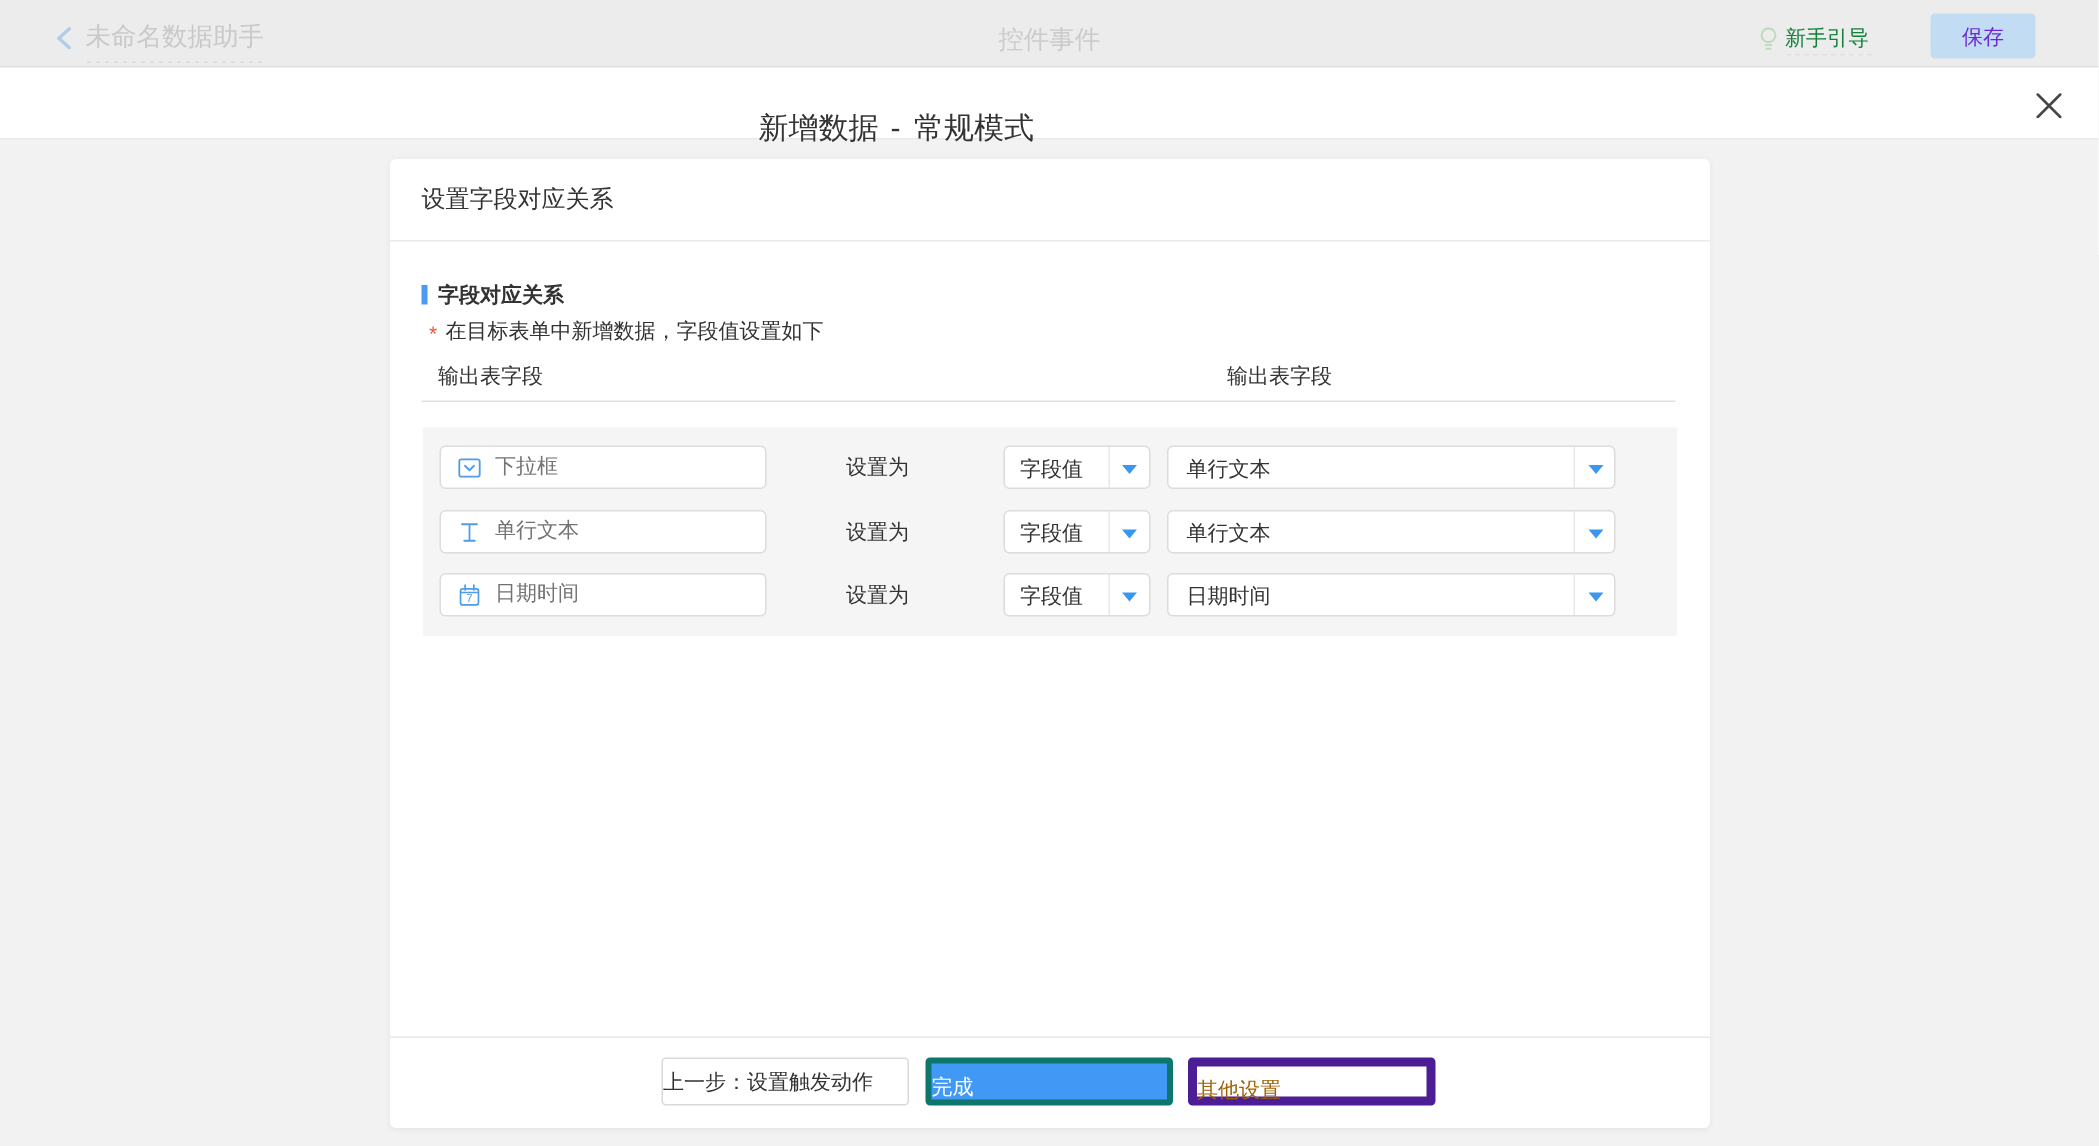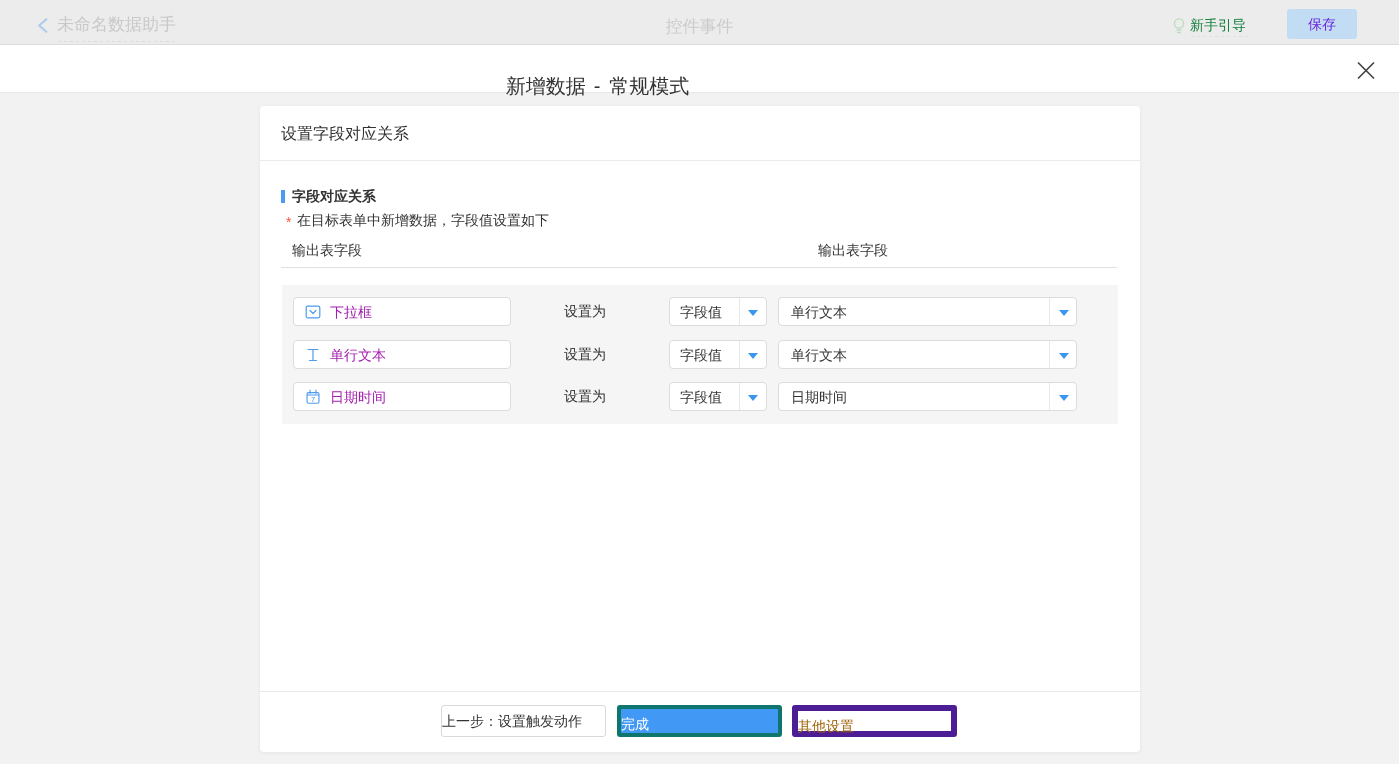--- a/index.html
+++ b/index.html
@@ -29,21 +29,21 @@
   #desc { position:absolute; left:37px; top:106px; font-size:14px; color:#333; line-height:17px; }
   #col1 { position:absolute; left:32px; top:136px; font-size:14px; color:#333; line-height:17px; }
   #col2 { position:absolute; left:558px; top:136px; font-size:14px; color:#333; line-height:17px;text-align:right; }
   #colline { position:absolute; left:21px; top:161px; width:836px; border-top:1px solid #e0e0e0; }
 
   #panel { position:absolute; left:22px; top:179px; width:836px; height:139px; background:#f5f5f5; }
 
   .row { position:absolute; left:0; width:880px; height:29px; }
   .inputbox { position:absolute; left:33px; top:0; width:218px; height:29px; background:#fff; border:1px solid #dcdcdc; border-radius:4px; }
   .inputbox .ic { position:absolute; left:11px; top:6px; width:16px; height:16px; }
-  .inputbox .txt { position:absolute; left:36px; top:6px; font-size:14px; color:#a21caf; line-height:17px; }
+  .inputbox .txt { position:absolute; left:36px; top:6px; font-size:14px; color:#737373; line-height:17px;font-family:Liberation Mono, monospace; }
   .setas { position:absolute; left:304px; top:6px; font-size:14px; color:#333; line-height:17px; }
   .sel-s { position:absolute; left:409px; top:0; width:98px; height:29px; background:#fff; border:1px solid #dcdcdc; border-radius:4px; }
   .sel-s .t { position:absolute; left:10px; top:6px; font-size:14px; color:#333; line-height:17px; }
   .sel-s .dv { position:absolute; left:69px; top:0; height:27px; border-left:1px solid #e8e8e8; }
   .sel-s .tri { position:absolute; left:78px; top:12px; width:0; height:0; border-left:5px solid transparent; border-right:5px solid transparent; border-top:6px solid #3a97ef; }
   .sel-w { position:absolute; left:518px; top:0; width:299px; height:29px; background:#fff; border:1px solid #dcdcdc; border-radius:4px; }
   .sel-w .t { position:absolute; left:12px; top:6px; font-size:14px; color:#333; line-height:17px; }
   .sel-w .dv { position:absolute; left:270px; top:0; height:27px; border-left:1px solid #e8e8e8; }
   .sel-w .tri { position:absolute; left:280px; top:12px; width:0; height:0; border-left:5px solid transparent; border-right:5px solid transparent; border-top:6px solid #3a97ef; }
 

